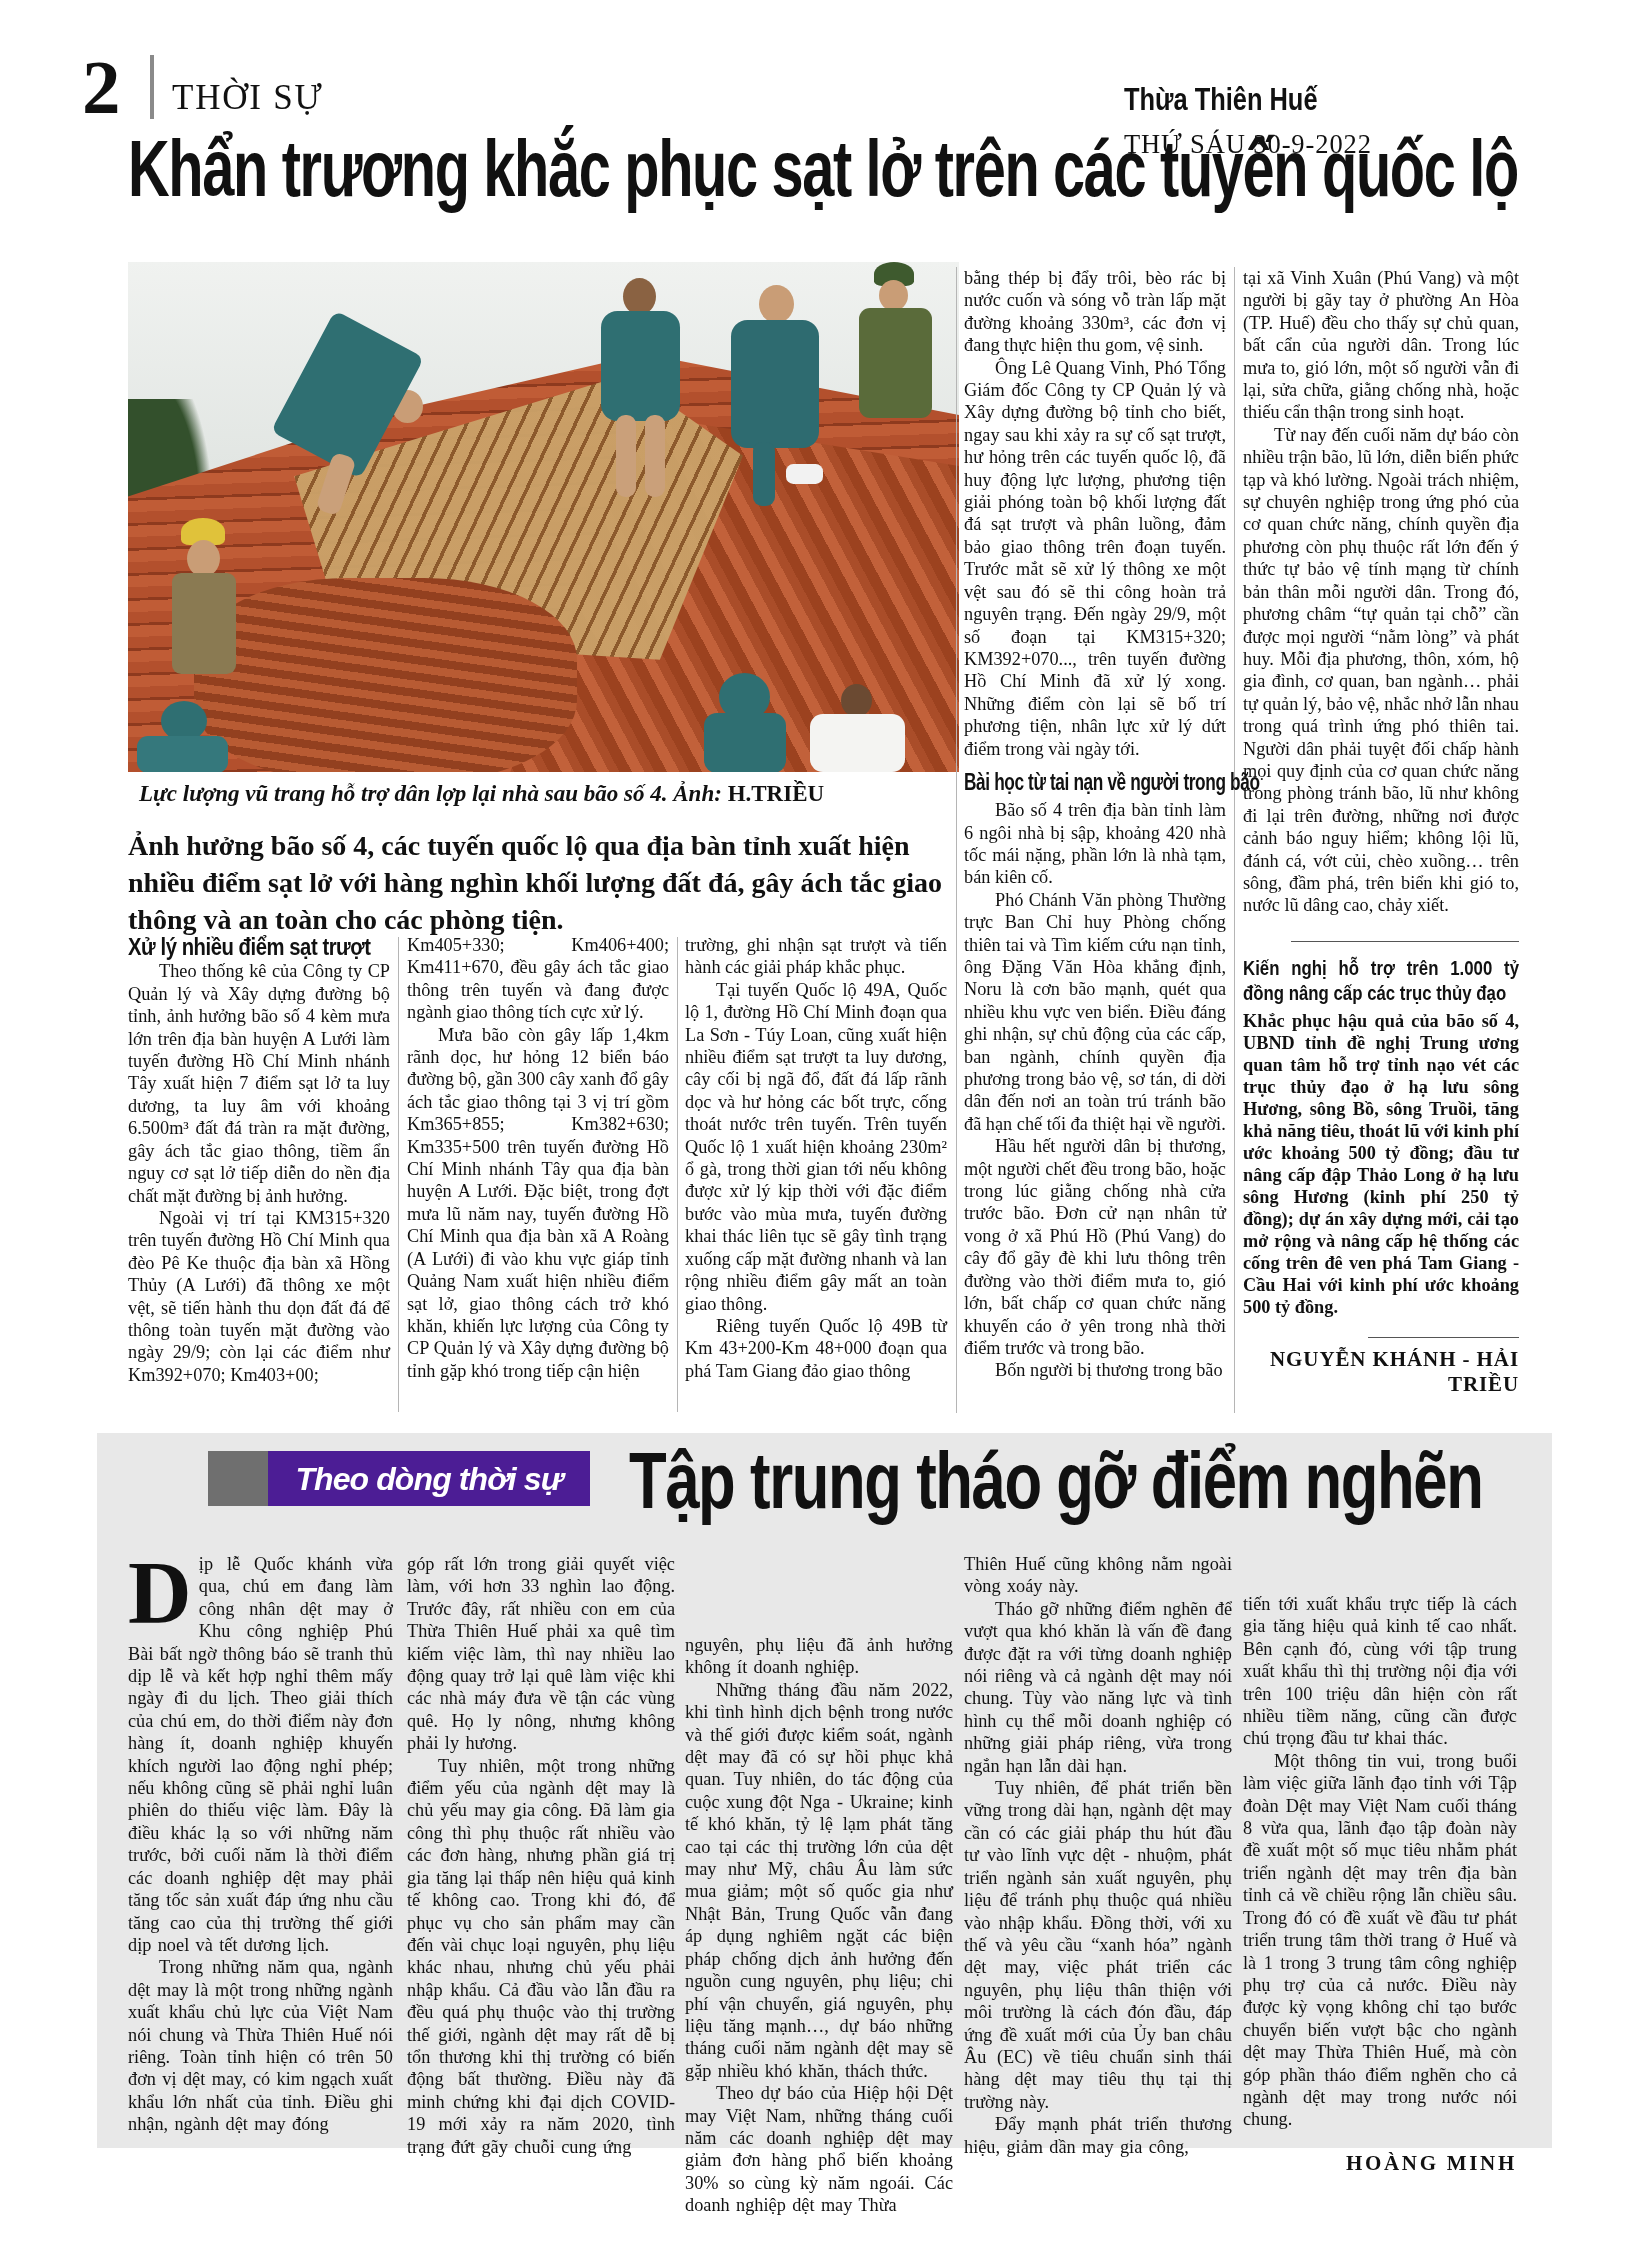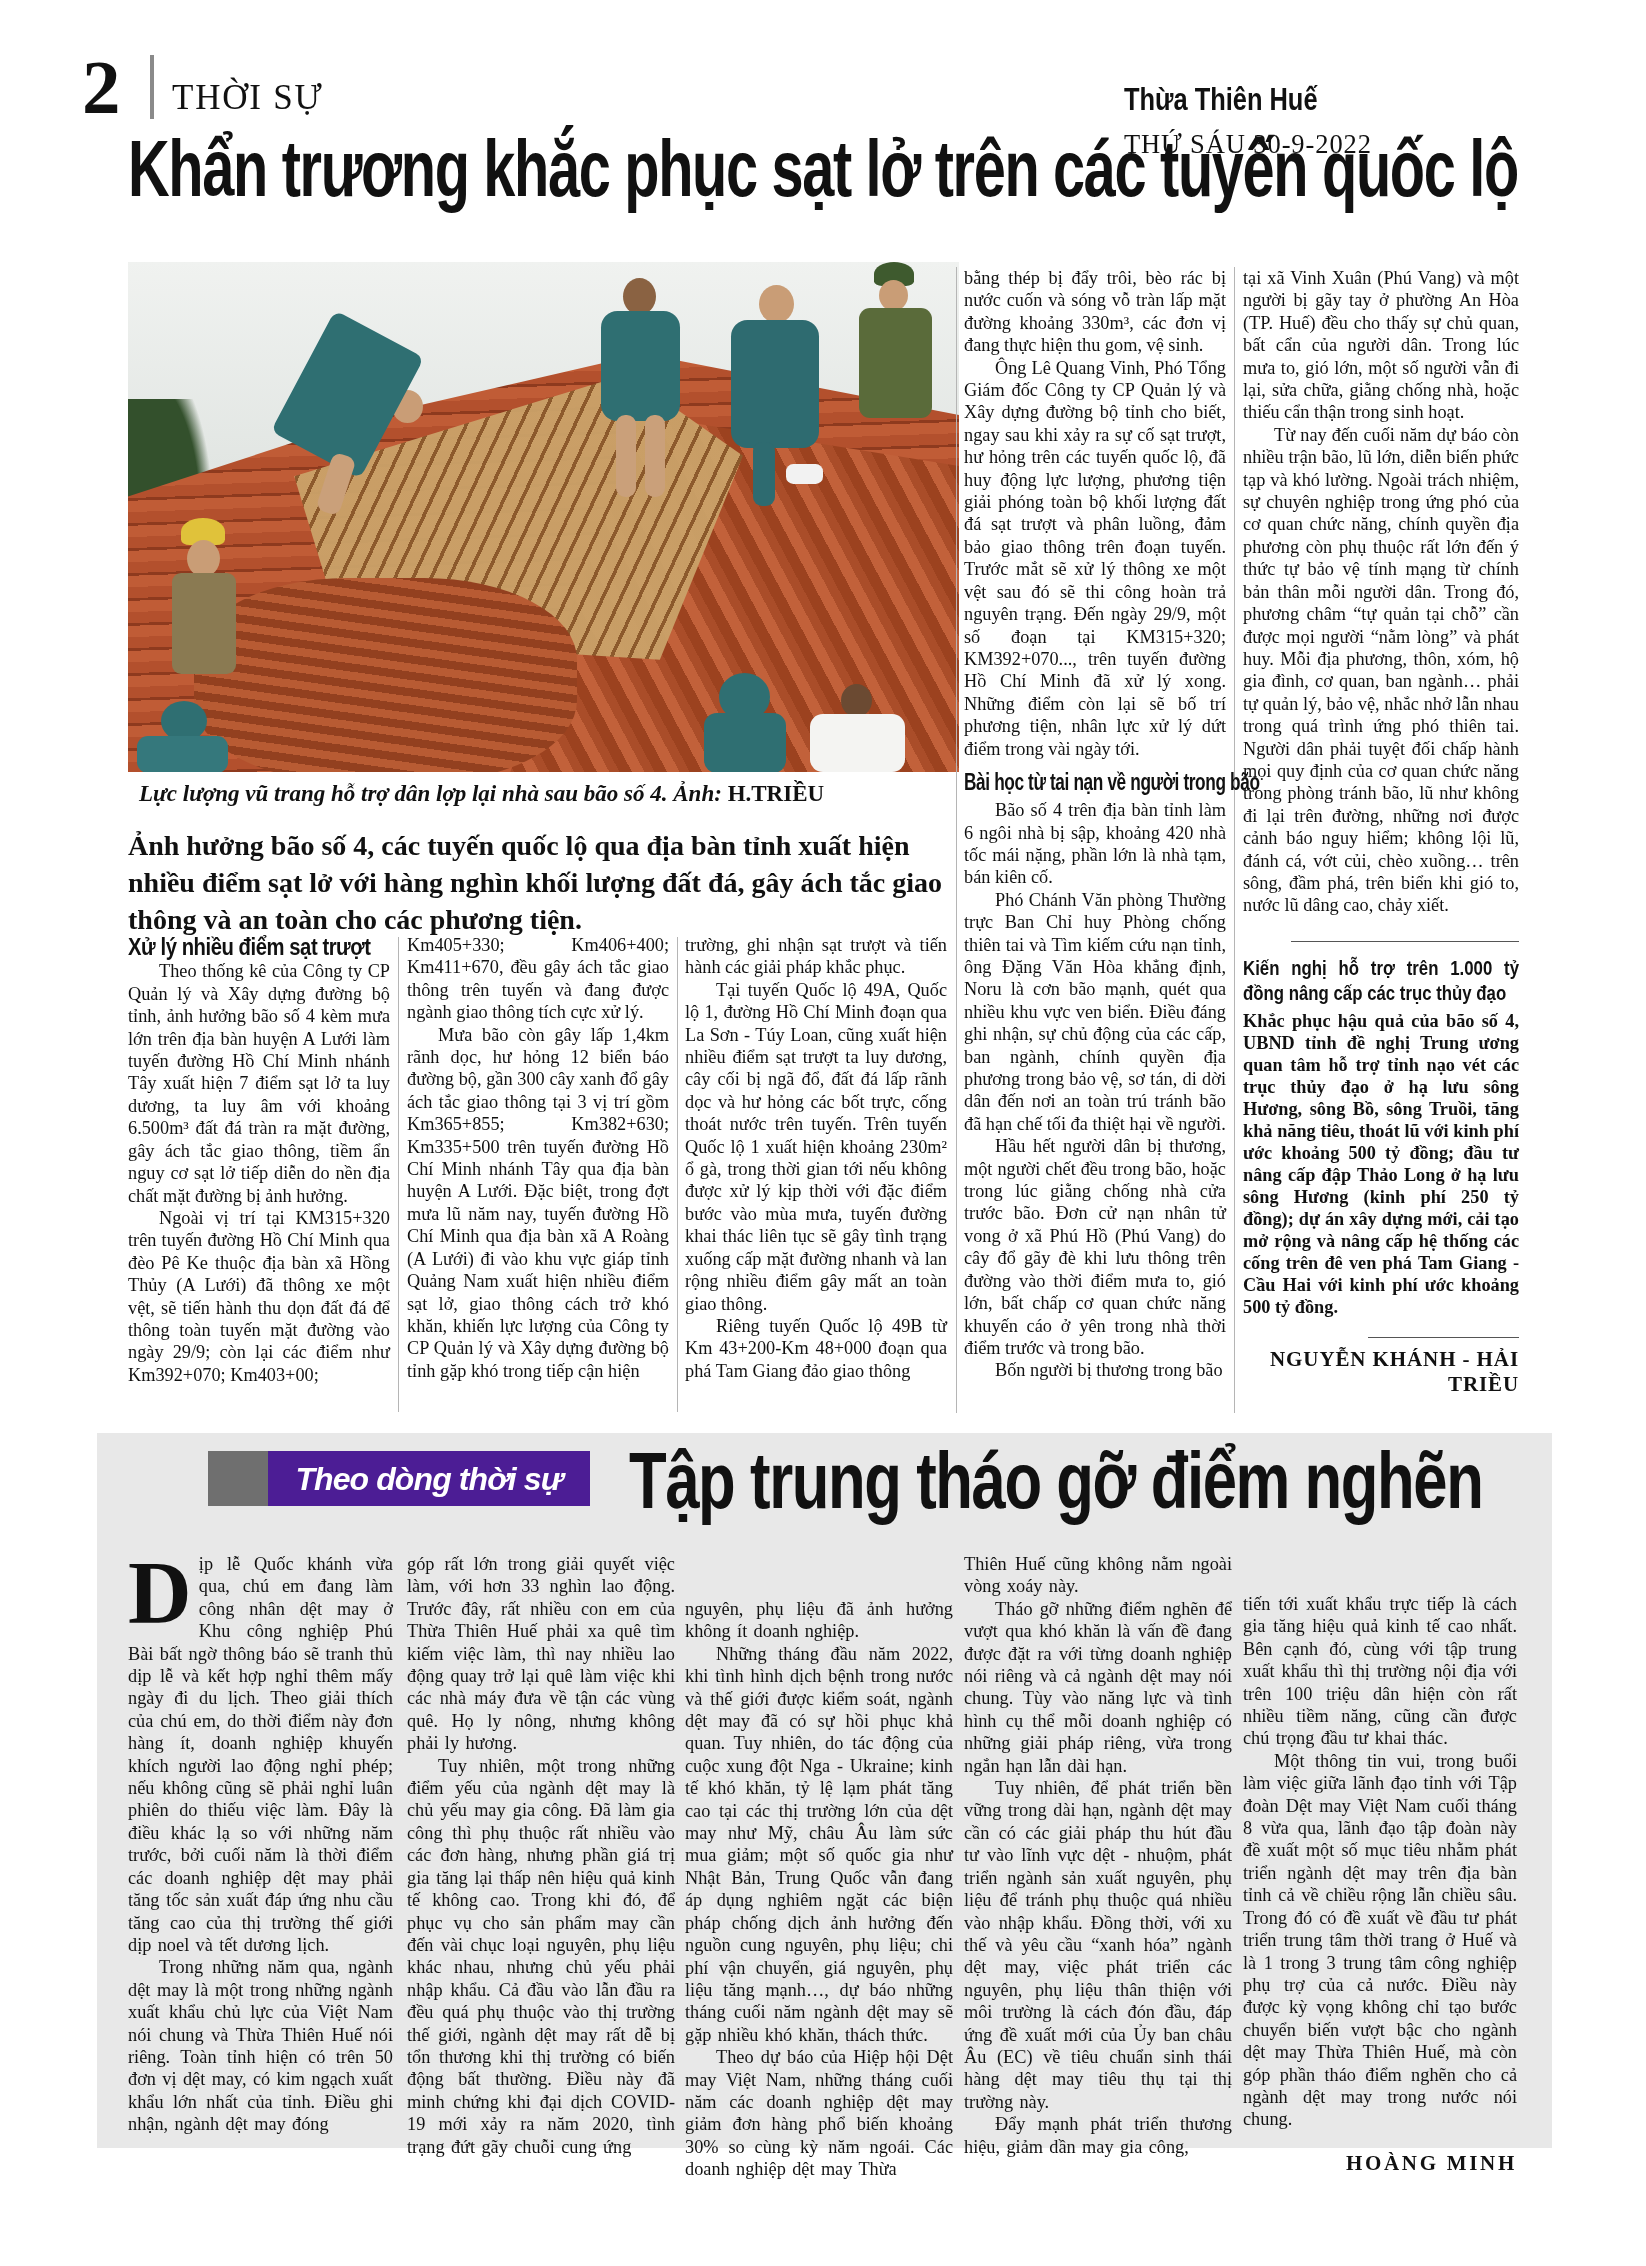--- a/index.html
+++ b/index.html
@@ -75,21 +75,21 @@
   .byline2{margin-top:20px;letter-spacing:2.7px;}
 
   
   .panel2{left:97px;top:1433px;width:1455px;height:715px;background:#e8e8e8;}
   .kicker{left:208px;top:1451px;height:55px;display:flex;align-items:stretch;}
   .kicker .dark{width:60px;background:#6f6f6f;}
   .kicker .main{background:#4c1d95;display:flex;align-items:center;padding:0 27.4px;}
   .kicker .main span{font:bold italic 32px/1 "Liberation Sans",sans-serif;color:#fff;letter-spacing:-0.9px;}
   .d1{left:128px;top:1553px;width:265px;}
   .d2{left:407px;top:1553px;width:268px;}
-  .d3{left:685px;top:1598px;width:268px;}
+  .d3{left:685px;top:1634px;width:268px;}
   .d4{left:964px;top:1553px;width:268px;}
   .d5{left:1243px;top:1553px;width:274px;margin-top:40px;}
   .dropcap{float:left;font:bold 88px/0.75 "Liberation Serif",serif;padding:7.3px 7.3px 0 0;}
 </style>
 </head>
 <body>
 
 <div class="abs hdr-num">2</div>
 <div class="abs hdr-bar"></div>
 <div class="abs hdr-section">THỜI SỰ</div>
@@ -148,21 +148,21 @@
   <div class="fig" style="left:5.5px;top:439px;width:101px;height:71px;">
     <i class="hat" style="left:27.4px;top:0;width:46px;height:40px;background:#2f6f72;border-radius:50%;"></i>
     <b class="body" style="left:3.7px;top:35px;width:91px;height:37px;background:#35787c;border-radius:11px;"></b>
   </div>
 </div>
 
 <div class="abs caption">
   <span>Lực lượng vũ trang hỗ trợ dân lợp lại nhà sau bão số 4. Ảnh:</span> <b>H.TRIỀU</b>
 </div>
 
-<div class="abs lede">Ảnh hưởng bão số 4, các tuyến quốc lộ qua địa bàn tỉnh xuất hiện nhiều điểm sạt lở với hàng nghìn khối lượng đất đá, gây ách tắc giao thông và an toàn cho các phương tiện.</div>
+<div class="abs lede">Ảnh hưởng bão số 4, các tuyến quốc lộ qua địa bàn tỉnh xuất hiện nhiều điểm sạt lở với hàng nghìn khối lượng đất đá, gây ách tắc giao thông và an toàn cho các phòng tiện.</div>
 
 <div class="abs vrule" style="left:398px;top:937px;height:475px;"></div>
 <div class="abs vrule" style="left:677px;top:937px;height:475px;"></div>
 <div class="abs vrule" style="left:956px;top:267px;height:1146px;"></div>
 <div class="abs vrule" style="left:1234px;top:267px;height:1146px;"></div>
 
 <div class="abs c1 newscol">
   <div class="subhead-sans"><span class="condense" style="transform:scaleX(.88);">Xử lý nhiều điểm sạt trượt</span></div>
   <div>
       <p>Theo thống kê của Công ty CP Quản lý và Xây dựng đường bộ tỉnh, ảnh hưởng bão số 4 kèm mưa lớn trên địa bàn huyện A Lưới làm tuyến đường Hồ Chí Minh nhánh Tây xuất hiện 7 điểm sạt lở ta luy dương, ta luy âm với khoảng 6.500m³ đất đá tràn ra mặt đường, gây ách tắc giao thông, tiềm ẩn nguy cơ sạt lở tiếp diễn do nền địa chất mặt đường bị ảnh hưởng.</p>

